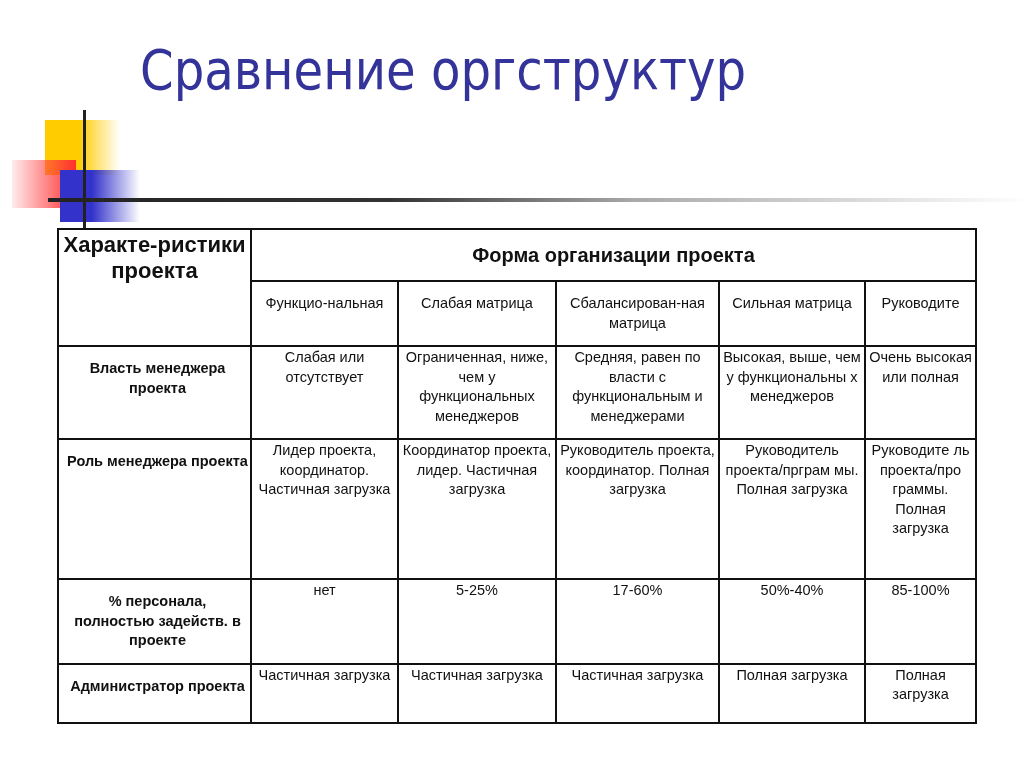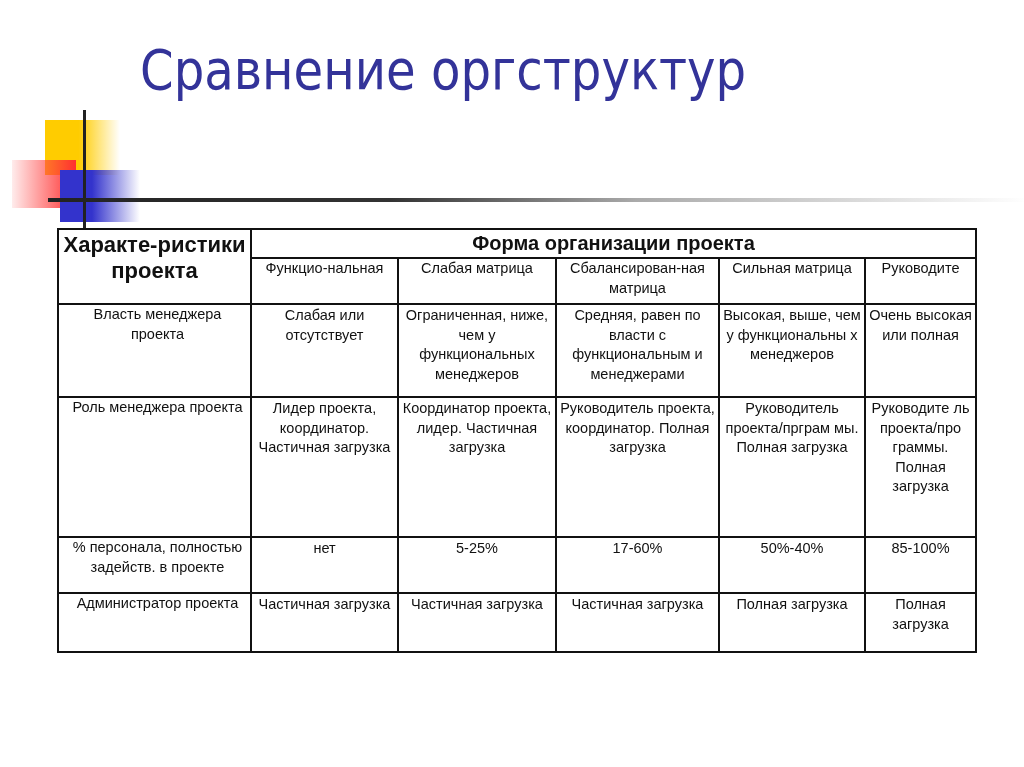--- a/index.html
+++ b/index.html
@@ -26,31 +26,31 @@
     .vline { position: absolute; left: 83px; top: 10px; width: 3px; height: 118px; background: #222; }
     .hline { position: absolute; left: 48px; top: 98px; width: 980px; height: 4px;
       background: linear-gradient(to right, #222 0%, #333 35%, #aaa 60%, rgba(220,220,220,0) 100%); }
 
     table.cmp {
       position: absolute; left: 57px; top: 228px;
       border-collapse: collapse; table-layout: fixed;
       width: 918px;
     }
     table.cmp td {
-      border: 2px solid #111; vertical-align: top; padding: 0 2px;
+      border: 2px solid #111; vertical-align: top; padding: 12px 2px;
       font-size: 14.5px; line-height: 19.5px; color: #111; text-align: center;
       word-wrap: break-word;
     }
     .hdr-char {
       font-size: 22px !important; line-height: 26px !important; font-weight: bold;
       padding-top: 2px !important;
     }
     .hdr-form { font-size: 20px !important; line-height: 26px !important; font-weight: bold; }
     .hdr-col { font-size: 14.5px; font-weight: normal; }
-    .rowlabel { text-align: right; font-weight: normal; padding-left: 8px !important; }
+    .rowlabel { text-align: right; font-weight: bold; padding-left: 8px !important; }
     .cell { padding-top: 1px !important; }
   </style>
 </head>
 <body>
 
 <div class="title">Сравнение оргструктур</div>
 
 <div class="deco">
   <div class="sq-yellow"></div>
   <div class="sq-red"></div>

